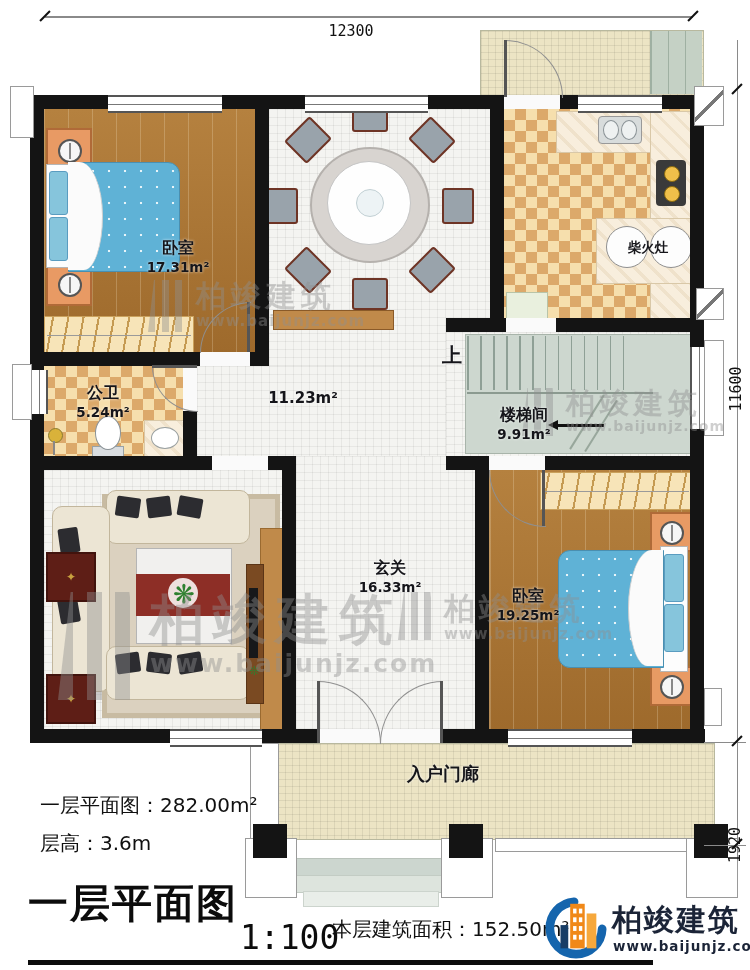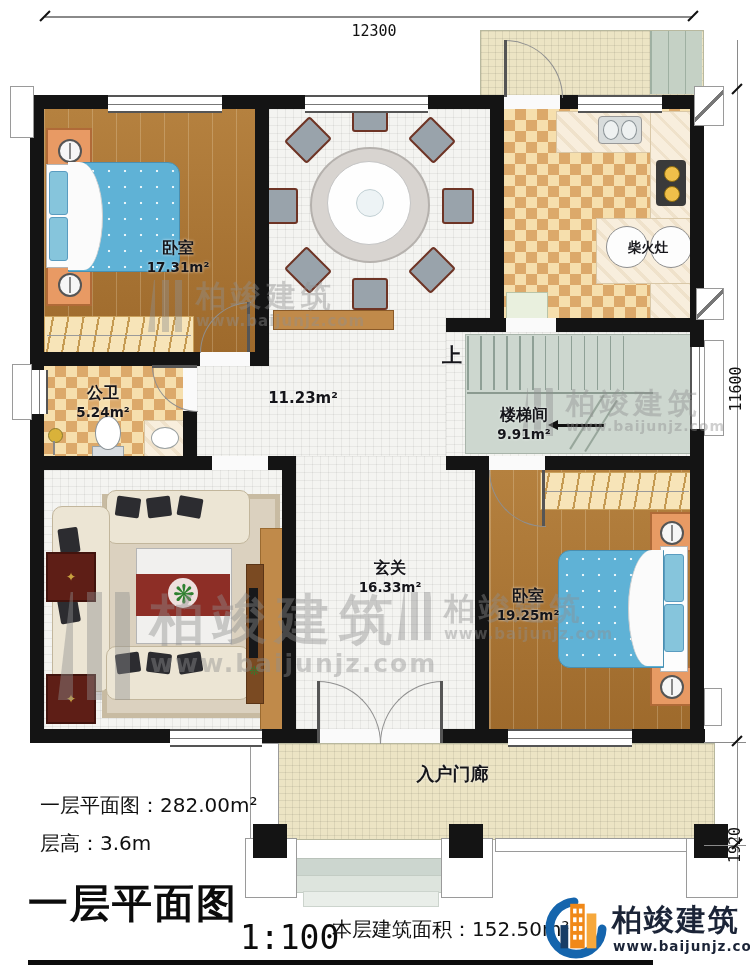--- a/index.html
+++ b/index.html
@@ -302,26 +302,26 @@
   </div>
   <div class="rlabel" style="left:438px;top:342px;width:28px;font-size:20px">上</div>
   <div class="rlabel" style="left:340px;top:558px;width:100px">
     <div class="rname">玄关</div>
     <div class="rarea">16.33m²</div>
   </div>
   <div class="rlabel" style="left:478px;top:586px;width:100px">
     <div class="rname">卧室</div>
     <div class="rarea">19.25m²</div>
   </div>
-  <div class="rlabel" style="left:383px;top:762px;width:139px;font-size:18px">入户门廊</div>
+  <div class="rlabel" style="left:383px;top:762px;width:120px;font-size:18px">入户门廊</div>
 
   <div class="dimline" style="left:45px;top:16px;width:648px;height:2px"></div>
   <div class="tick" style="left:38px;top:15px"></div>
   <div class="tick" style="left:686px;top:15px"></div>
-  <div class="dimtx" style="left:329px;top:22px;width:90px">12300</div>
+  <div class="dimtx" style="left:306px;top:22px;width:90px">12300</div>
   <div class="dimline" style="left:737px;top:40px;width:1px;height:820px"></div>
   <div class="dimline" style="left:704px;top:742px;width:42px;height:1px"></div>
   <div class="dimline" style="left:704px;top:845px;width:42px;height:1px"></div>
   <div class="tick" style="left:730px;top:88px"></div>
   <div class="tick" style="left:730px;top:740px"></div>
   <div class="tick" style="left:730px;top:843px"></div>
   <div class="dimtx" style="left:708px;top:380px;width:56px;transform:rotate(-90deg)">11600</div>
   <div class="dimtx" style="left:707px;top:836px;width:56px;transform:rotate(-90deg)">1920</div>
 
   <div class="notetx" style="left:40px;top:792px">

